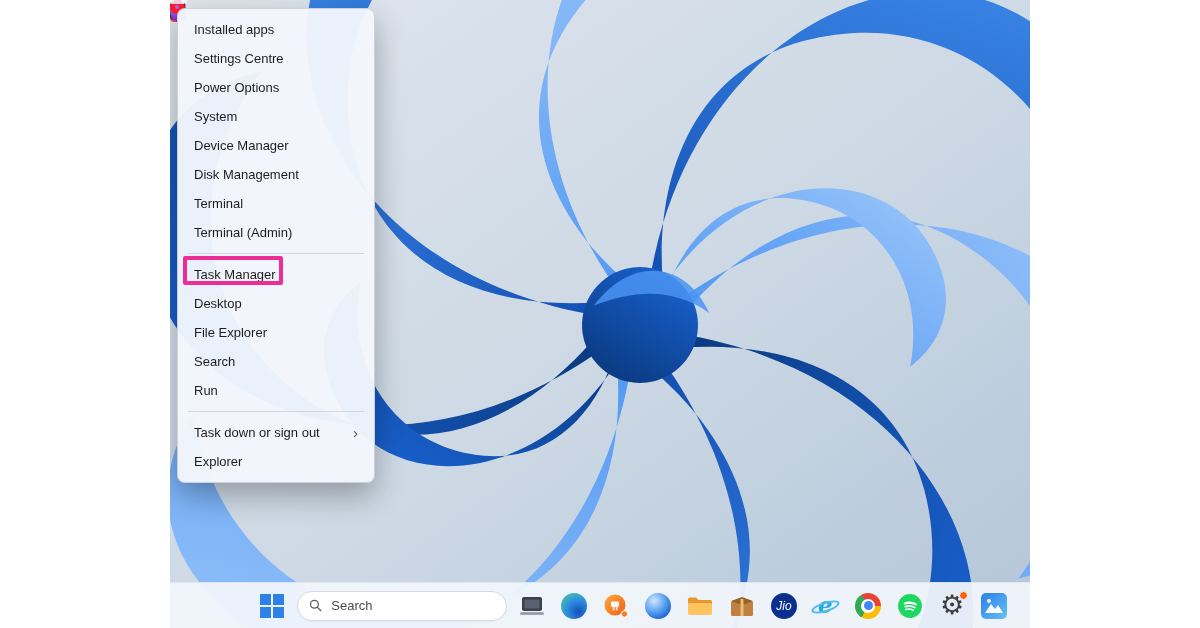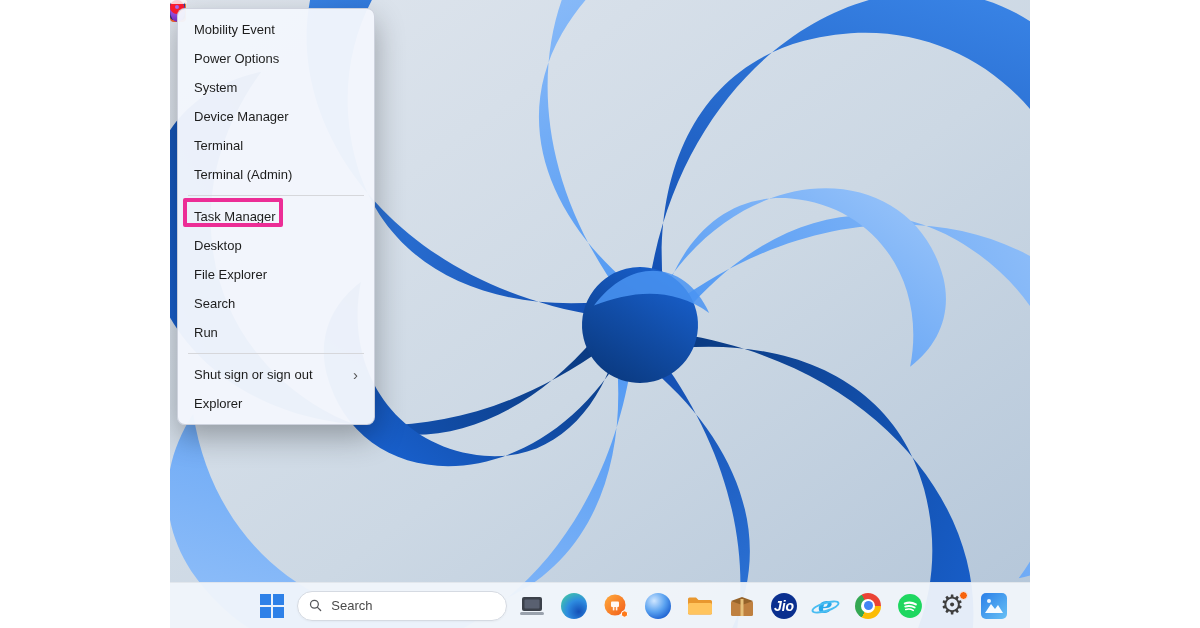--- a/index.html
+++ b/index.html
@@ -73,21 +73,21 @@
   }
   .search-input::placeholder { color:#4a4a4a; opacity:1; }
 
   
   .edge-icon   { width:26px; height:26px; border-radius:50%;
     background:radial-gradient(circle at 68% 72%, #1450b8, #2e8ce0 45%, #3fc0ad 82%, #8be3c8); }
   .sphere-icon { width:26px; height:26px; border-radius:50%;
     background:radial-gradient(circle at 35% 30%, #cfe6ff, #5aa2f0 45%, #1b5fd0 80%, #114494); }
   .jio-icon { width:26px; height:26px; border-radius:50%; background:#0a2f8f;
     display:flex; align-items:center; justify-content:center; }
-  .jio-text { color:#fff; font-size:14px; font-weight:bold; font-style:italic; }
+  .jio-text { color:#fff; font-size:12px; font-weight:normal; font-style:italic; }
   .ie-wrap { width:26px; height:26px; position:relative; }
   .ie-e { position:absolute; left:5px; top:-2px; font-size:23px; font-weight:bold; font-style:italic;
     color:#28a8ea; font-family:"DejaVu Serif", serif; }
   .ie-ring { position:absolute; left:-2px; top:9px; width:29px; height:10px;
     border:2px solid #49bdf2; border-radius:50%; transform:rotate(-17deg); }
   .chrome-icon { width:26px; height:26px; border-radius:50%; position:relative;
     background:conic-gradient(from -30deg, #ea4335 0deg 120deg, #fbbc05 120deg 240deg, #34a853 240deg 360deg); }
   .chrome-icon::before { content:''; position:absolute; inset:6px; background:#fff; border-radius:50%; }
   .chrome-icon::after  { content:''; position:absolute; inset:8.5px; background:#4285f4; border-radius:50%; }
   .gear-glyph { font-size:27px; line-height:1; color:#3e3e3e; }
@@ -141,30 +141,36 @@
   <div class="frag frag-label-1"></div>
   <div class="frag frag-2"></div>
   <div class="frag frag-label-2"></div>
   <div class="frag frag-3"></div>
   <div class="frag frag-4"></div>
   <div class="frag frag-label-4"></div>
 
   <div class="context-menu">
     <div>
         <div class="menu-item">
-          <span>Mobility Event</span>
+          <span>Installed apps</span>
+        </div>
+        <div class="menu-item">
+          <span>Settings Centre</span>
         </div>
         <div class="menu-item">
           <span>Power Options</span>
         </div>
         <div class="menu-item">
           <span>System</span>
         </div>
         <div class="menu-item">
           <span>Device Manager</span>
+        </div>
+        <div class="menu-item">
+          <span>Disk Management</span>
         </div>
         <div class="menu-item">
           <span>Terminal</span>
         </div>
         <div class="menu-item">
           <span>Terminal (Admin)</span>
         </div>
         <div class="menu-separator"></div>
         <div class="menu-item">
           <span>Task Manager</span>
@@ -177,21 +183,21 @@
           <span>File Explorer</span>
         </div>
         <div class="menu-item">
           <span>Search</span>
         </div>
         <div class="menu-item">
           <span>Run</span>
         </div>
         <div class="menu-separator"></div>
         <div class="menu-item">
-          <span>Shut sign or sign out</span>
+          <span>Task down or sign out</span>
           <span class="menu-chevron">›</span>
         </div>
         <div class="menu-item">
           <span>Explorer</span>
         </div>
       </div>
   </div>
 
   <div class="taskbar">
     <div class="taskbar-inner">

